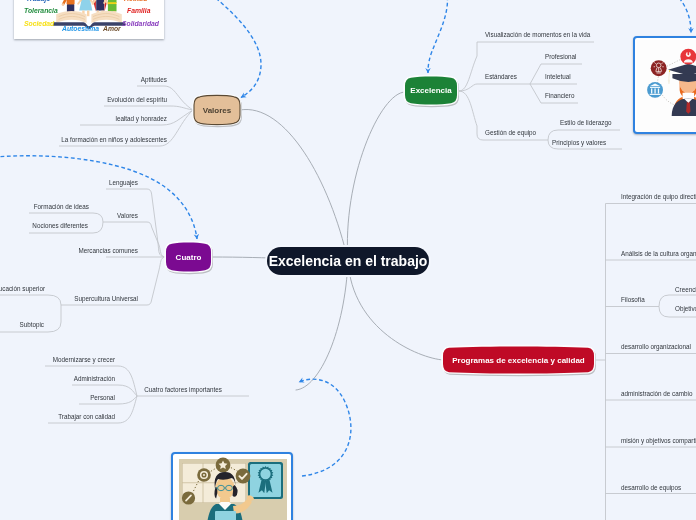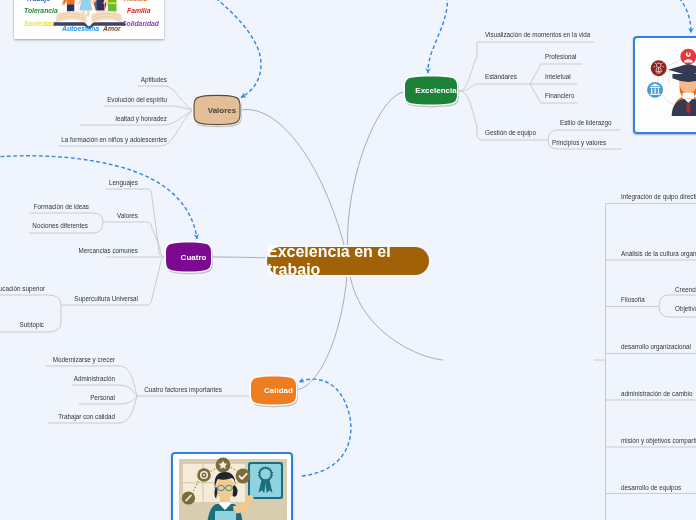--- a/index.html
+++ b/index.html
@@ -19,28 +19,28 @@
   #img-excelencia{left:633px;top:36px;width:120px;height:98px;border:2px solid #2f82e0;
                   border-radius:4px;box-sizing:border-box;padding:2px;
                   box-shadow:0 1px 2px rgba(90,95,105,.45);}
   #img-calidad{left:171px;top:452px;width:122px;height:90px;border:2px solid #2f82e0;
                border-radius:4px;box-sizing:border-box;padding:2px;
                box-shadow:0 1px 2px rgba(90,95,105,.45);}
 
   
   .cyl{font-weight:bold;font-size:8px;}
   .cyl svg{position:absolute;left:0;top:0;overflow:visible;}
-  .cyl span{position:relative;z-index:2;padding-left:10px;}
+  .cyl span{position:relative;z-index:2;}
   #n-valores{left:192px;top:94px;width:50px;height:32px;color:#4d4233;}
   #n-cultura{left:164px;top:241px;width:49px;height:32px;color:#fff;}
   #n-calidad{left:249px;top:375px;width:49px;height:31px;color:#fff;}
   #n-excelencia{left:403px;top:75px;width:56px;height:31px;color:#fff;}
   #n-programas{left:441px;top:345px;width:155px;height:30px;color:#fff;}
-  #n-central{left:267px;top:247px;width:162px;height:28px;background:#a16207;color:#fff;
-             border-radius:14px;font-size:16px;font-weight:bold;
+  #n-central{left:267px;top:247px;width:162px;height:28px;background:#0f172a;color:#fff;
+             border-radius:14px;font-size:14px;font-weight:bold;
              box-shadow:0 0 0 2px #f3f6fd;}
 </style>
 </head>
 <body>
 
 <div id="stage">
 
   <svg class="layer" id="lines" viewBox="0 0 696 520">
     <g fill="none" stroke="#a8aeb6" stroke-width="1" stroke-linecap="round">
 
@@ -124,41 +124,41 @@
       <svg width="49" height="32" viewBox="0 0 49 32">
         <g transform="translate(2,2)">
           <path d="M0,9 Q0,1.65 6,0.8399999999999999 C13.5,-1.0500000000000007 31.5,-1.0500000000000007 39,0.8399999999999999 Q45,1.65 45,9 L45,19 Q45,26.35 39,27.16 C31.5,29.05 13.5,29.05 6,27.16 Q0,26.35 0,19 Z" fill="none" stroke="#fbfcfe" stroke-width="3.4"></path>
           <path d="M0,9 Q0,1.65 6,0.8399999999999999 C13.5,-1.0500000000000007 31.5,-1.0500000000000007 39,0.8399999999999999 Q45,1.65 45,9 L45,19 Q45,26.35 39,27.16 C31.5,29.05 13.5,29.05 6,27.16 Q0,26.35 0,19 Z" fill="none" stroke="rgba(110,110,110,.40)" stroke-width="2.2" transform="translate(.9,1.6)"></path>
           <path d="M0,9 Q0,1.65 6,0.8399999999999999 C13.5,-1.0500000000000007 31.5,-1.0500000000000007 39,0.8399999999999999 Q45,1.65 45,9 L45,19 Q45,26.35 39,27.16 C31.5,29.05 13.5,29.05 6,27.16 Q0,26.35 0,19 Z" fill="none" stroke="#fbfcfe" stroke-width="2.6"></path>
           <path d="M0,9 Q0,1.65 6,0.8399999999999999 C13.5,-1.0500000000000007 31.5,-1.0500000000000007 39,0.8399999999999999 Q45,1.65 45,9 L45,19 Q45,26.35 39,27.16 C31.5,29.05 13.5,29.05 6,27.16 Q0,26.35 0,19 Z" fill="#7b0a91" stroke="none" stroke-width="0"></path>
         </g>
       </svg>
     <span>Cuatro</span>
   </div>
-  <div class="node cyl" id="n-calidad">
-      <svg width="49" height="31" viewBox="0 0 49 31">
-        <g transform="translate(2,2)">
-          <path d="M0,9 Q0,1.65 6,0.8399999999999999 C13.5,-1.0500000000000007 31.5,-1.0500000000000007 39,0.8399999999999999 Q45,1.65 45,9 L45,18 Q45,25.35 39,26.16 C31.5,28.05 13.5,28.05 6,26.16 Q0,25.35 0,18 Z" fill="none" stroke="#fbfcfe" stroke-width="3.4"></path>
-          <path d="M0,9 Q0,1.65 6,0.8399999999999999 C13.5,-1.0500000000000007 31.5,-1.0500000000000007 39,0.8399999999999999 Q45,1.65 45,9 L45,18 Q45,25.35 39,26.16 C31.5,28.05 13.5,28.05 6,26.16 Q0,25.35 0,18 Z" fill="none" stroke="rgba(110,110,110,.40)" stroke-width="2.2" transform="translate(.9,1.6)"></path>
-          <path d="M0,9 Q0,1.65 6,0.8399999999999999 C13.5,-1.0500000000000007 31.5,-1.0500000000000007 39,0.8399999999999999 Q45,1.65 45,9 L45,18 Q45,25.35 39,26.16 C31.5,28.05 13.5,28.05 6,26.16 Q0,25.35 0,18 Z" fill="none" stroke="#fbfcfe" stroke-width="2.6"></path>
-          <path d="M0,9 Q0,1.65 6,0.8399999999999999 C13.5,-1.0500000000000007 31.5,-1.0500000000000007 39,0.8399999999999999 Q45,1.65 45,9 L45,18 Q45,25.35 39,26.16 C31.5,28.05 13.5,28.05 6,26.16 Q0,25.35 0,18 Z" fill="#ee7d20" stroke="none" stroke-width="0"></path>
-        </g>
-      </svg>
-    <span>Calidad</span>
-  </div>
   <div class="node cyl" id="n-excelencia">
       <svg width="56" height="31" viewBox="0 0 56 31">
         <g transform="translate(2,2)">
           <path d="M0,9 Q0,1.65 6,0.8399999999999999 C15.6,-1.0500000000000007 36.4,-1.0500000000000007 46,0.8399999999999999 Q52,1.65 52,9 L52,18 Q52,25.35 46,26.16 C36.4,28.05 15.6,28.05 6,26.16 Q0,25.35 0,18 Z" fill="none" stroke="#fbfcfe" stroke-width="3.4"></path>
           <path d="M0,9 Q0,1.65 6,0.8399999999999999 C15.6,-1.0500000000000007 36.4,-1.0500000000000007 46,0.8399999999999999 Q52,1.65 52,9 L52,18 Q52,25.35 46,26.16 C36.4,28.05 15.6,28.05 6,26.16 Q0,25.35 0,18 Z" fill="none" stroke="rgba(110,110,110,.40)" stroke-width="2.2" transform="translate(.9,1.6)"></path>
           <path d="M0,9 Q0,1.65 6,0.8399999999999999 C15.6,-1.0500000000000007 36.4,-1.0500000000000007 46,0.8399999999999999 Q52,1.65 52,9 L52,18 Q52,25.35 46,26.16 C36.4,28.05 15.6,28.05 6,26.16 Q0,25.35 0,18 Z" fill="none" stroke="#fbfcfe" stroke-width="2.6"></path>
           <path d="M0,9 Q0,1.65 6,0.8399999999999999 C15.6,-1.0500000000000007 36.4,-1.0500000000000007 46,0.8399999999999999 Q52,1.65 52,9 L52,18 Q52,25.35 46,26.16 C36.4,28.05 15.6,28.05 6,26.16 Q0,25.35 0,18 Z" fill="#1c8237" stroke="none" stroke-width="0"></path>
         </g>
       </svg>
     <span>Excelencia</span>
+  </div>
+  <div class="node cyl" id="n-programas">
+      <svg width="155" height="30" viewBox="0 0 155 30">
+        <g transform="translate(2,2)">
+          <path d="M0,9 Q0,1.65 6,0.8399999999999999 C45.3,-1.0500000000000007 105.7,-1.0500000000000007 145,0.8399999999999999 Q151,1.65 151,9 L151,17 Q151,24.35 145,25.16 C105.7,27.05 45.3,27.05 6,25.16 Q0,24.35 0,17 Z" fill="none" stroke="#fbfcfe" stroke-width="3.4"></path>
+          <path d="M0,9 Q0,1.65 6,0.8399999999999999 C45.3,-1.0500000000000007 105.7,-1.0500000000000007 145,0.8399999999999999 Q151,1.65 151,9 L151,17 Q151,24.35 145,25.16 C105.7,27.05 45.3,27.05 6,25.16 Q0,24.35 0,17 Z" fill="none" stroke="rgba(110,110,110,.40)" stroke-width="2.2" transform="translate(.9,1.6)"></path>
+          <path d="M0,9 Q0,1.65 6,0.8399999999999999 C45.3,-1.0500000000000007 105.7,-1.0500000000000007 145,0.8399999999999999 Q151,1.65 151,9 L151,17 Q151,24.35 145,25.16 C105.7,27.05 45.3,27.05 6,25.16 Q0,24.35 0,17 Z" fill="none" stroke="#fbfcfe" stroke-width="2.6"></path>
+          <path d="M0,9 Q0,1.65 6,0.8399999999999999 C45.3,-1.0500000000000007 105.7,-1.0500000000000007 145,0.8399999999999999 Q151,1.65 151,9 L151,17 Q151,24.35 145,25.16 C105.7,27.05 45.3,27.05 6,25.16 Q0,24.35 0,17 Z" fill="#bf0a26" stroke="none" stroke-width="0"></path>
+        </g>
+      </svg>
+    <span>Programas de excelencia y calidad</span>
   </div>
   <div class="node" id="n-central">
     <span>Excelencia en el trabajo</span>
   </div>
 
   <div class="img-card" id="img-valores">
     <svg viewBox="0 0 150 78" width="150" height="78">
       <rect x="0" y="0" width="150" height="78" fill="#ffffff"></rect>
       <g transform="translate(75,62) scale(0.80) translate(-75,-62)">
 

